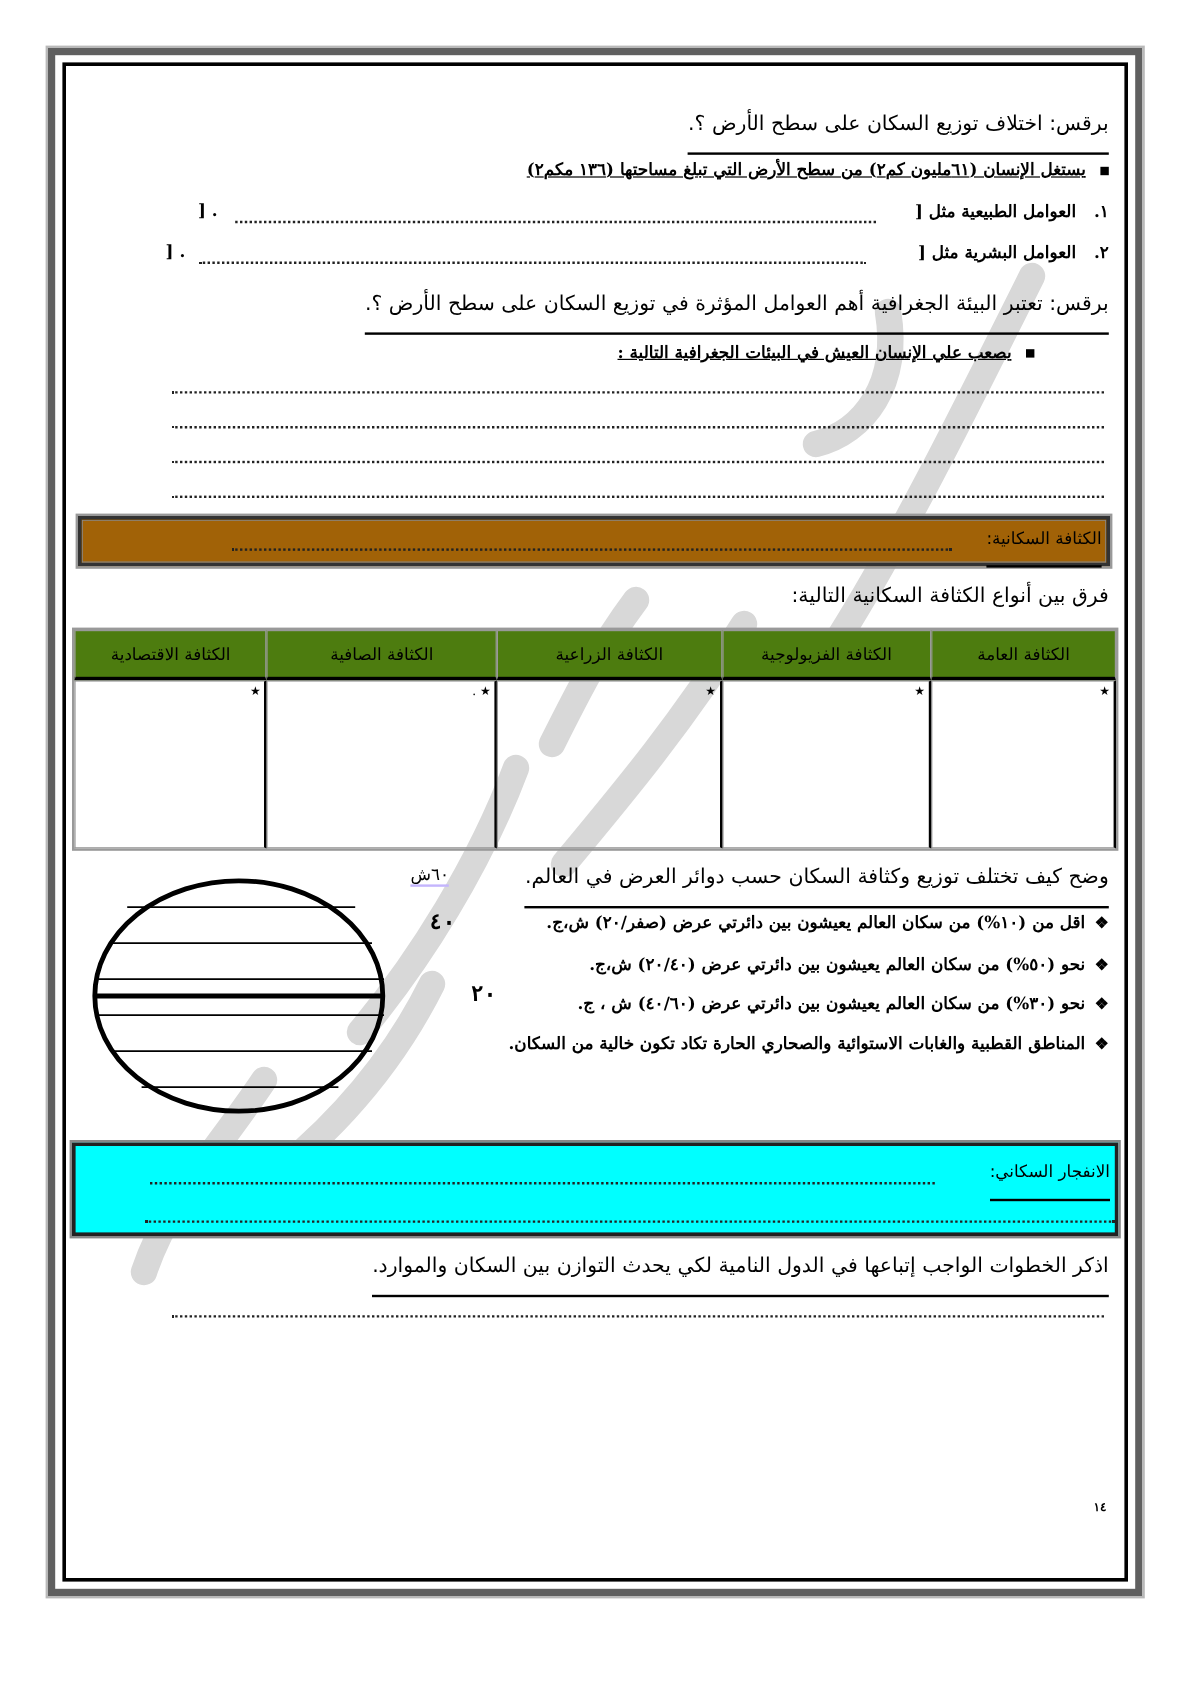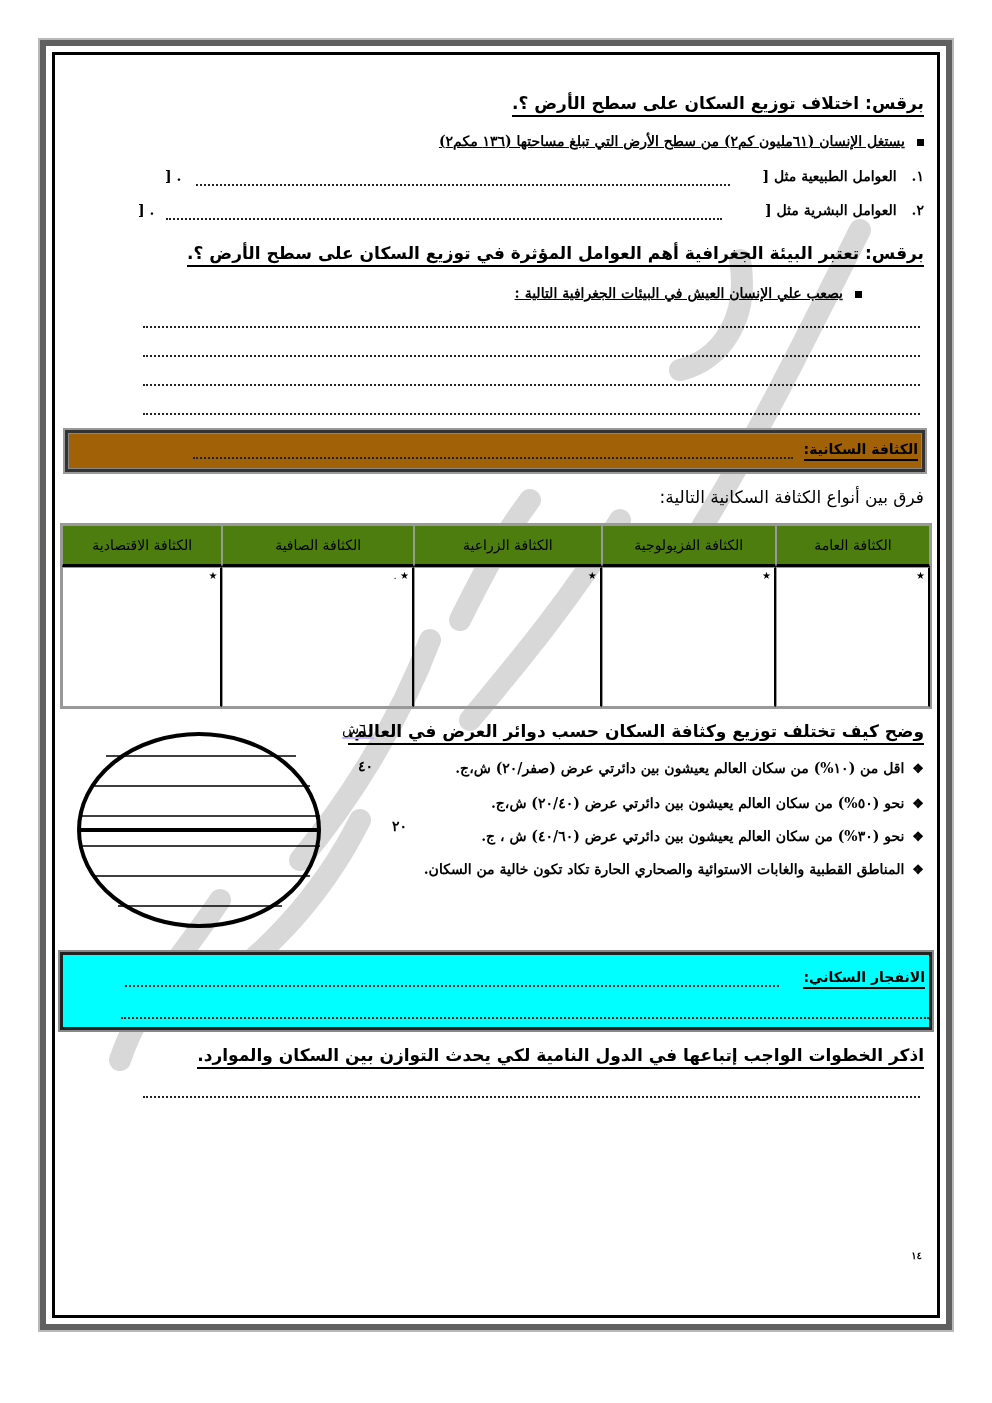--- a/index.html
+++ b/index.html
@@ -1,33 +1,33 @@
 <!DOCTYPE html>
 <html><head>
   <meta charset="utf-8">
   <style>
     html, body { margin:0; padding:0; background:#ffffff; }
     body { width:992px; height:1403px; position:relative; font-family:"DejaVu Serif", serif; color:#000; overflow:hidden; }
     .frame-outer { position:absolute; left:40px; top:40px; width:912px; height:1290px; border:6px solid #606060; box-sizing:border-box; background:#fff; outline:2px solid #b9b9b9; }
     .frame-inner { position:absolute; left:6px; top:6px; width:888px; height:1266px; border:3px solid #000; box-sizing:border-box; }
     .watermark { position:absolute; left:100px; top:200px; width:860px; height:900px; pointer-events:none; }
     .abs { position:absolute; direction:rtl; }
-    .heading { font-family:"DejaVu Sans", sans-serif; font-size:17px; font-weight:bold; border-bottom:2px solid #000; padding-bottom:2px; white-space:nowrap; letter-spacing:-0.5px; }
+    .heading { font-family:"DejaVu Sans", sans-serif; font-size:17px; font-weight:normal; border-bottom:2px solid #000; padding-bottom:14px; white-space:nowrap; letter-spacing:-0.5px; }
     .bold { font-weight:bold; font-size:14px; white-space:nowrap; font-family:"DejaVu Serif", serif; }
     .ul { text-decoration:underline; }
     .bullet-sq { display:inline-block; width:7px; height:7px; background:#000; margin-left:12px; vertical-align:middle; }
     .dots { border-bottom:2px dotted #222; height:0; position:absolute; }
     .box-green { position:absolute; left:65px; top:430px; width:860px; height:42px; background:#a16207; border:3px solid #333; box-shadow: inset 0 0 0 1px #888; box-sizing:border-box; outline:2px solid #999; }
     .box-cyan { position:absolute; left:60px; top:952px; width:872px; height:78px; background:#00ffff; border:3px solid #222; box-sizing:border-box; outline:2px solid #888; }
     table.dens { position:absolute; left:60px; top:523px; width:872px; border-collapse:separate; border-spacing:0; border:2px solid #999; direction:rtl; }
     table.dens th { background:#4d7c0f; font-family:"DejaVu Serif", serif; font-weight:normal; font-size:14px; height:36px; border:1px solid #999; border-bottom:3px solid #000; }
     table.dens td { height:134px; border:1px solid #999; border-right:2px solid #000; vertical-align:top; text-align:right; font-size:10px; padding:2px 3px; }
     .star { font-size:10px; }
     .diamond { font-size:13px; margin-left:8px; }
-    .lat { font-family:Liberation Serif, serif; font-weight:bold; font-size:14px; position:absolute; direction:rtl; }
+    .lat { font-family:Liberation Mono, monospace; font-weight:bold; font-size:18px; position:absolute; direction:rtl; }
   </style>
 </head>
 <body>
 
 <div class="frame-outer">
   <div class="frame-inner"></div>
 </div>
 
 <svg class="watermark" viewBox="0 0 860 900">
   <g fill="none" stroke="#d8d8d8" stroke-width="22" stroke-linecap="round">

